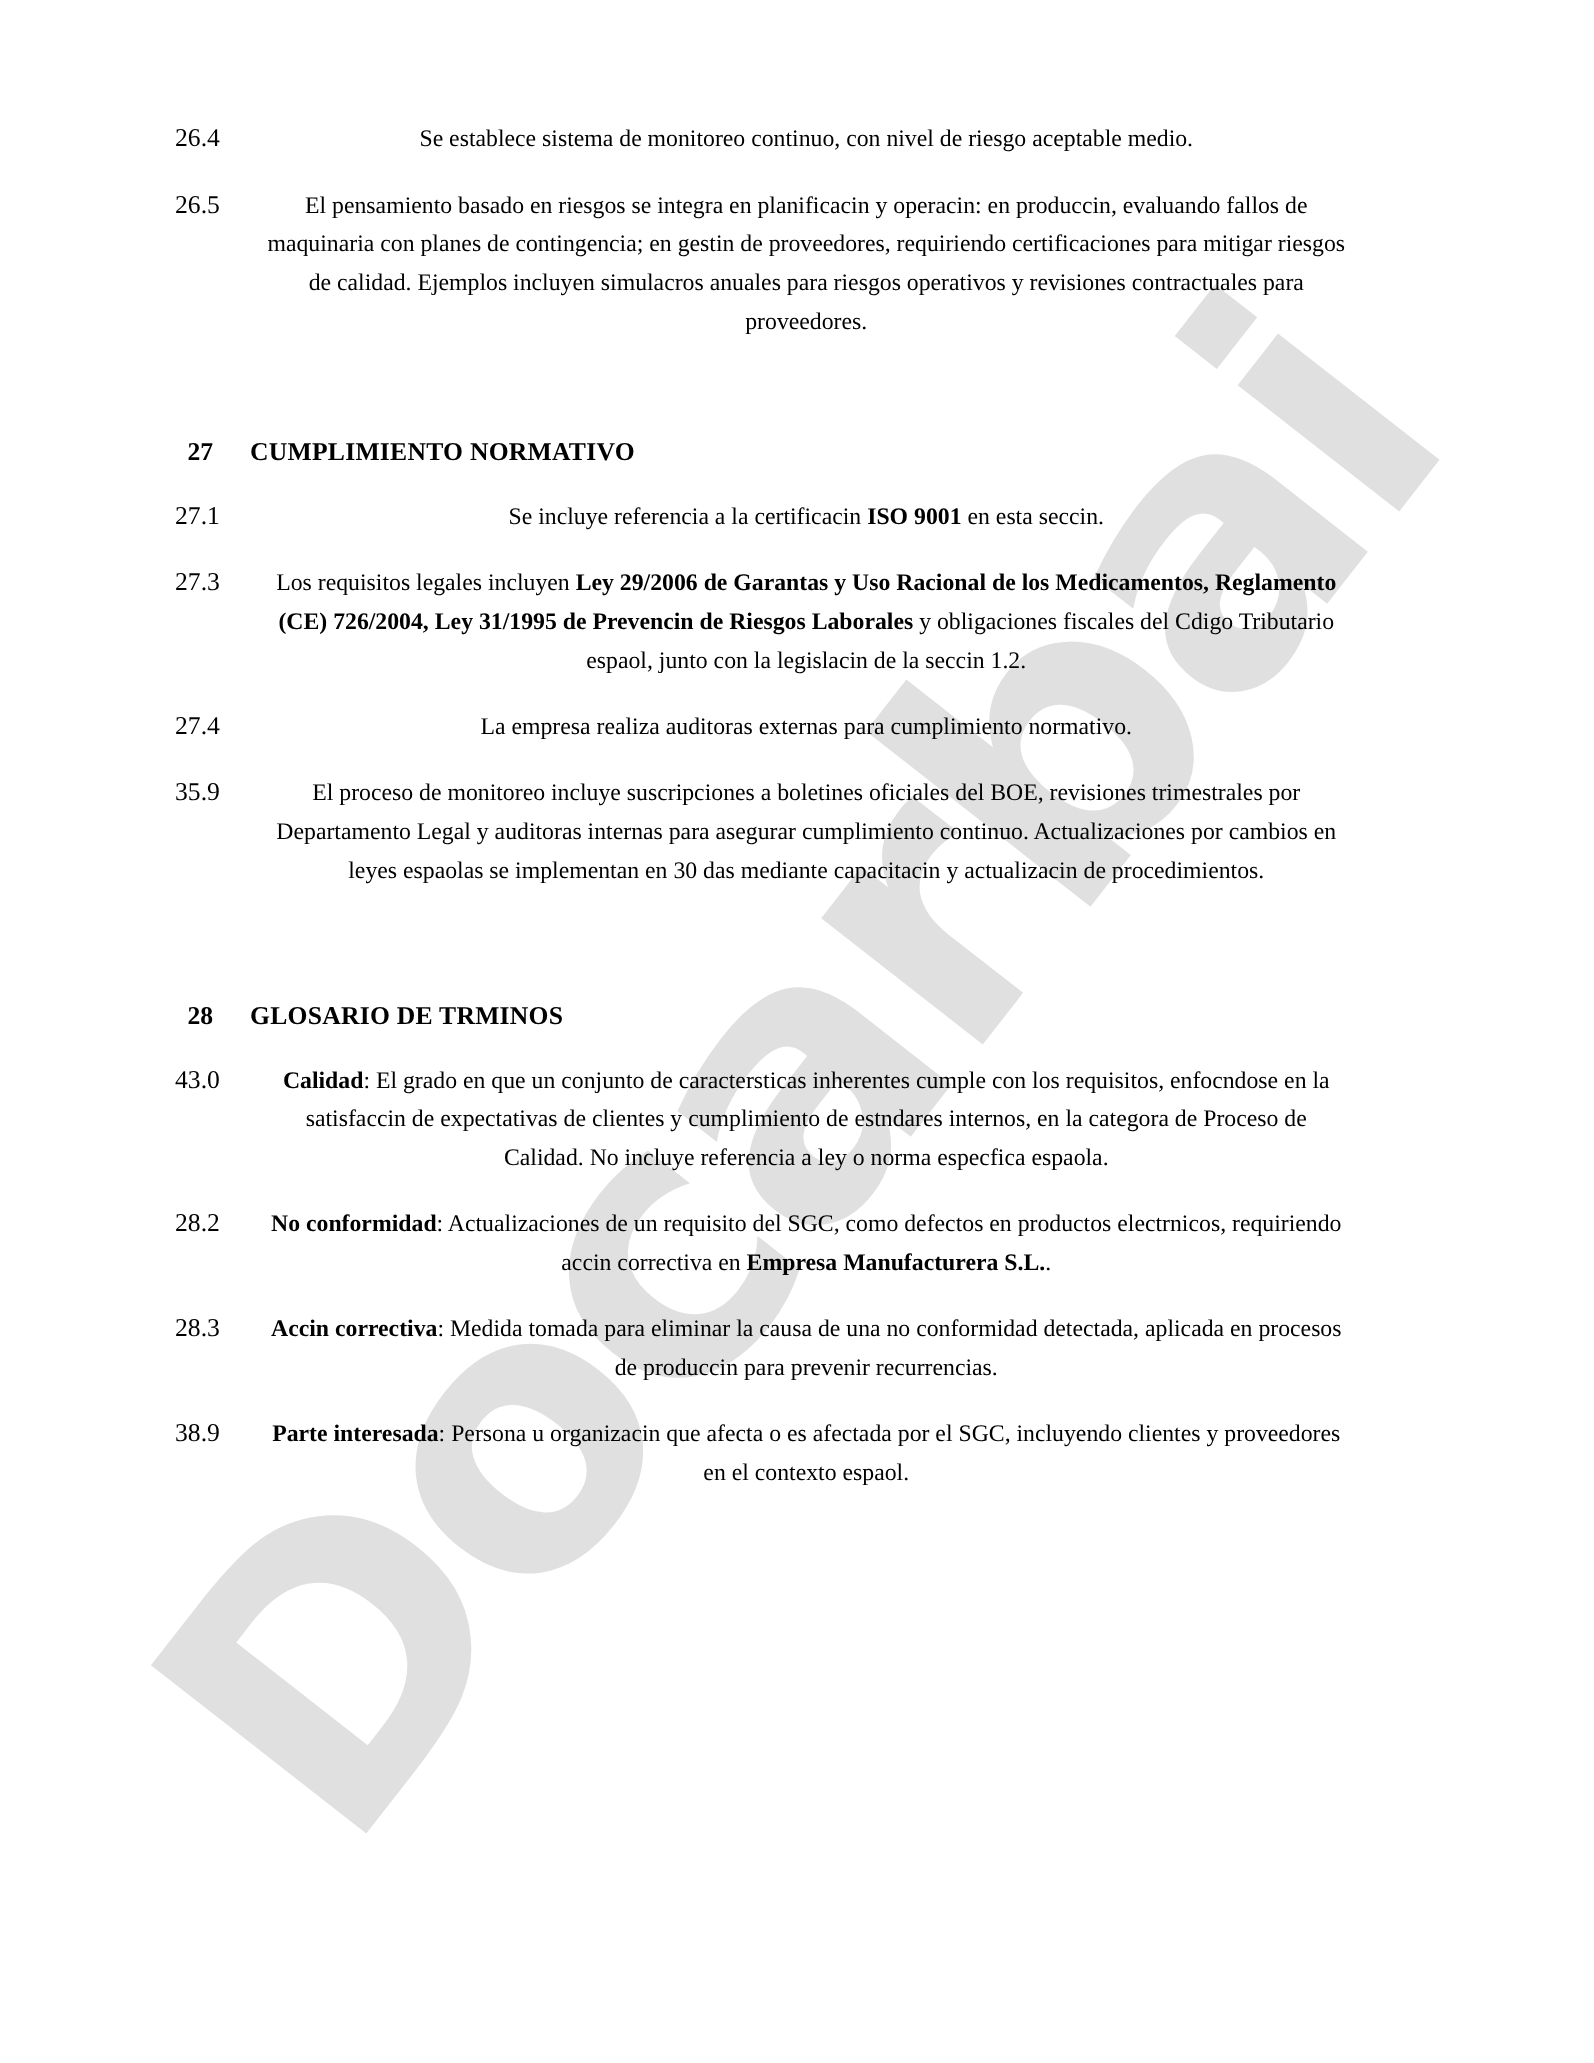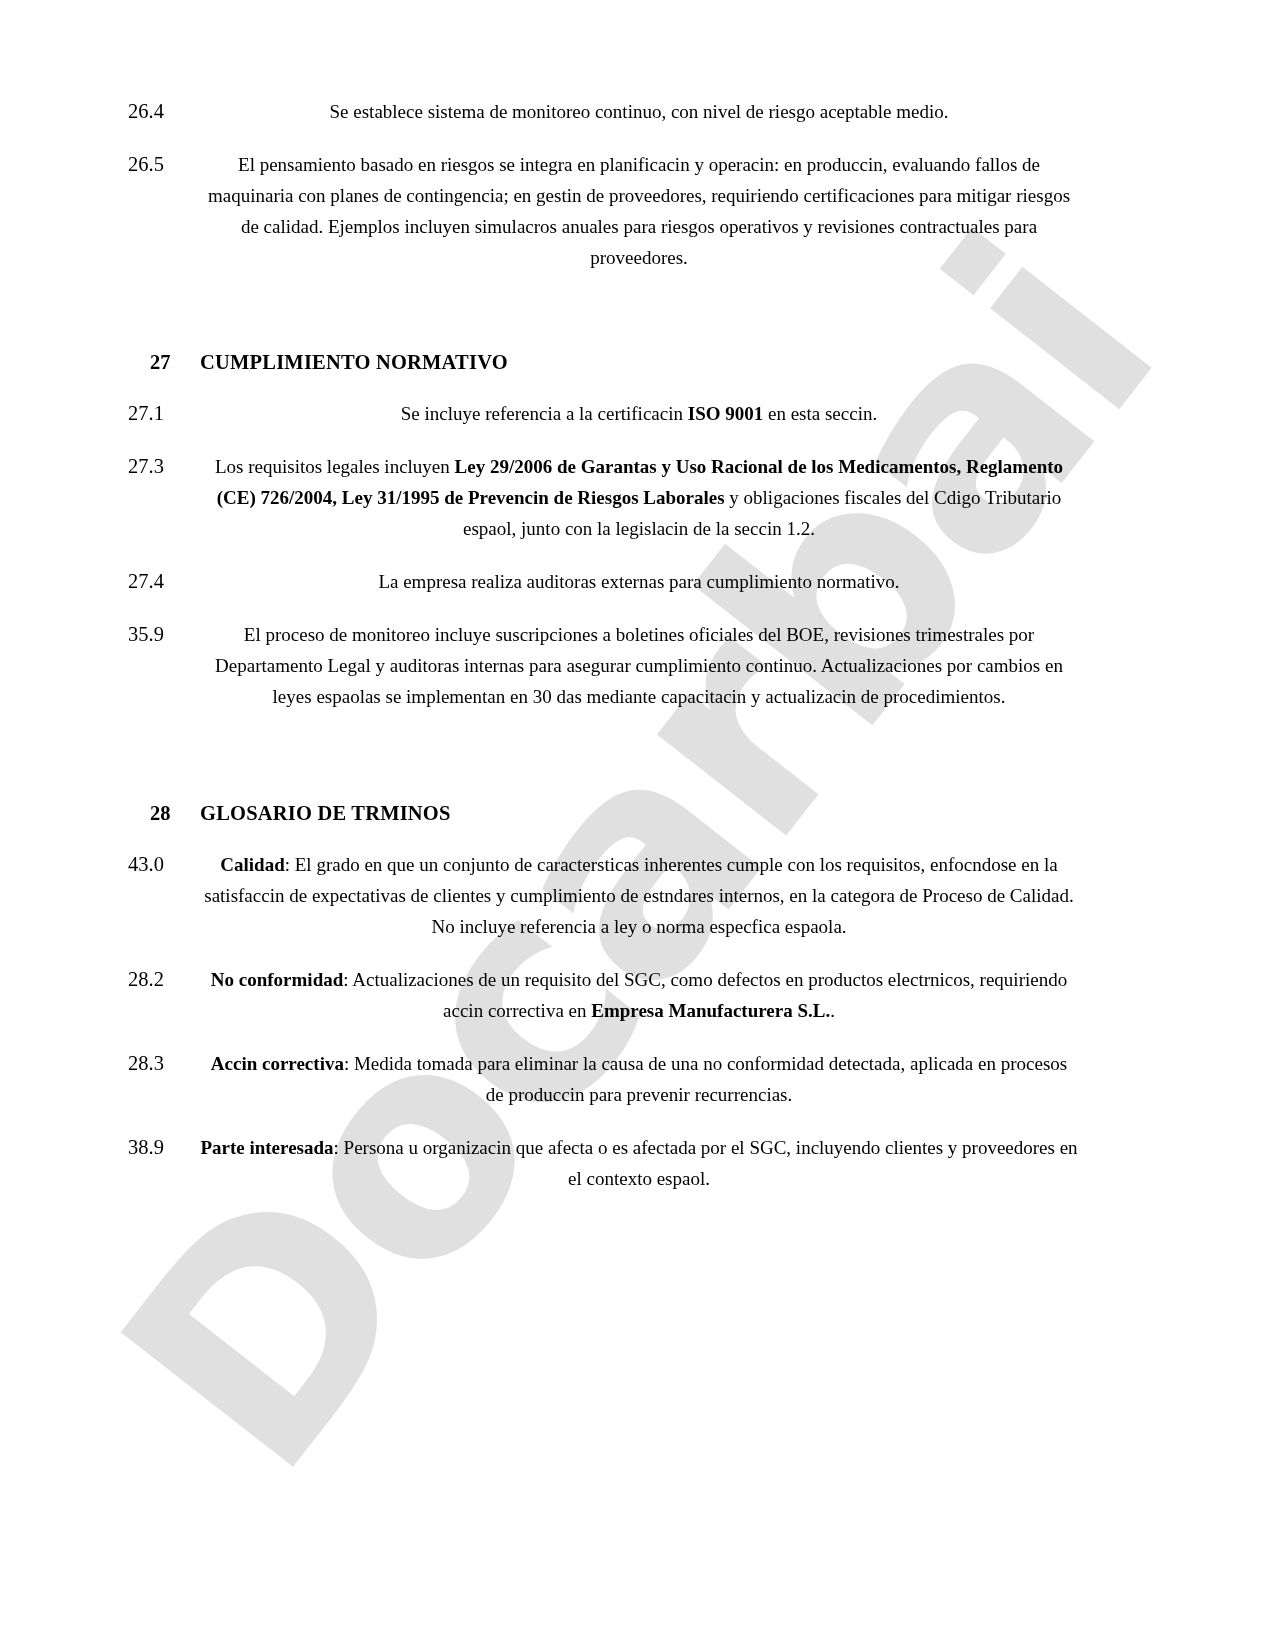--- a/index.html
+++ b/index.html
@@ -48,21 +48,21 @@
     padding: 96px 128px 0 128px;
     box-sizing: border-box;
   }
 
   .doc-body { width: 950px; }
 
   
   .clause {
     display: flex;
     align-items: flex-start;
-    margin: 0 0 22px 0;
+    margin: 0 0 22px 12px;
   }
   .clause-num {
     flex: 0 0 72px;
     font-size: 20.5px;
     line-height: 31px;
     text-align: left;
     padding-right: 0;
     white-space: nowrap;
   }
   .clause-text {

